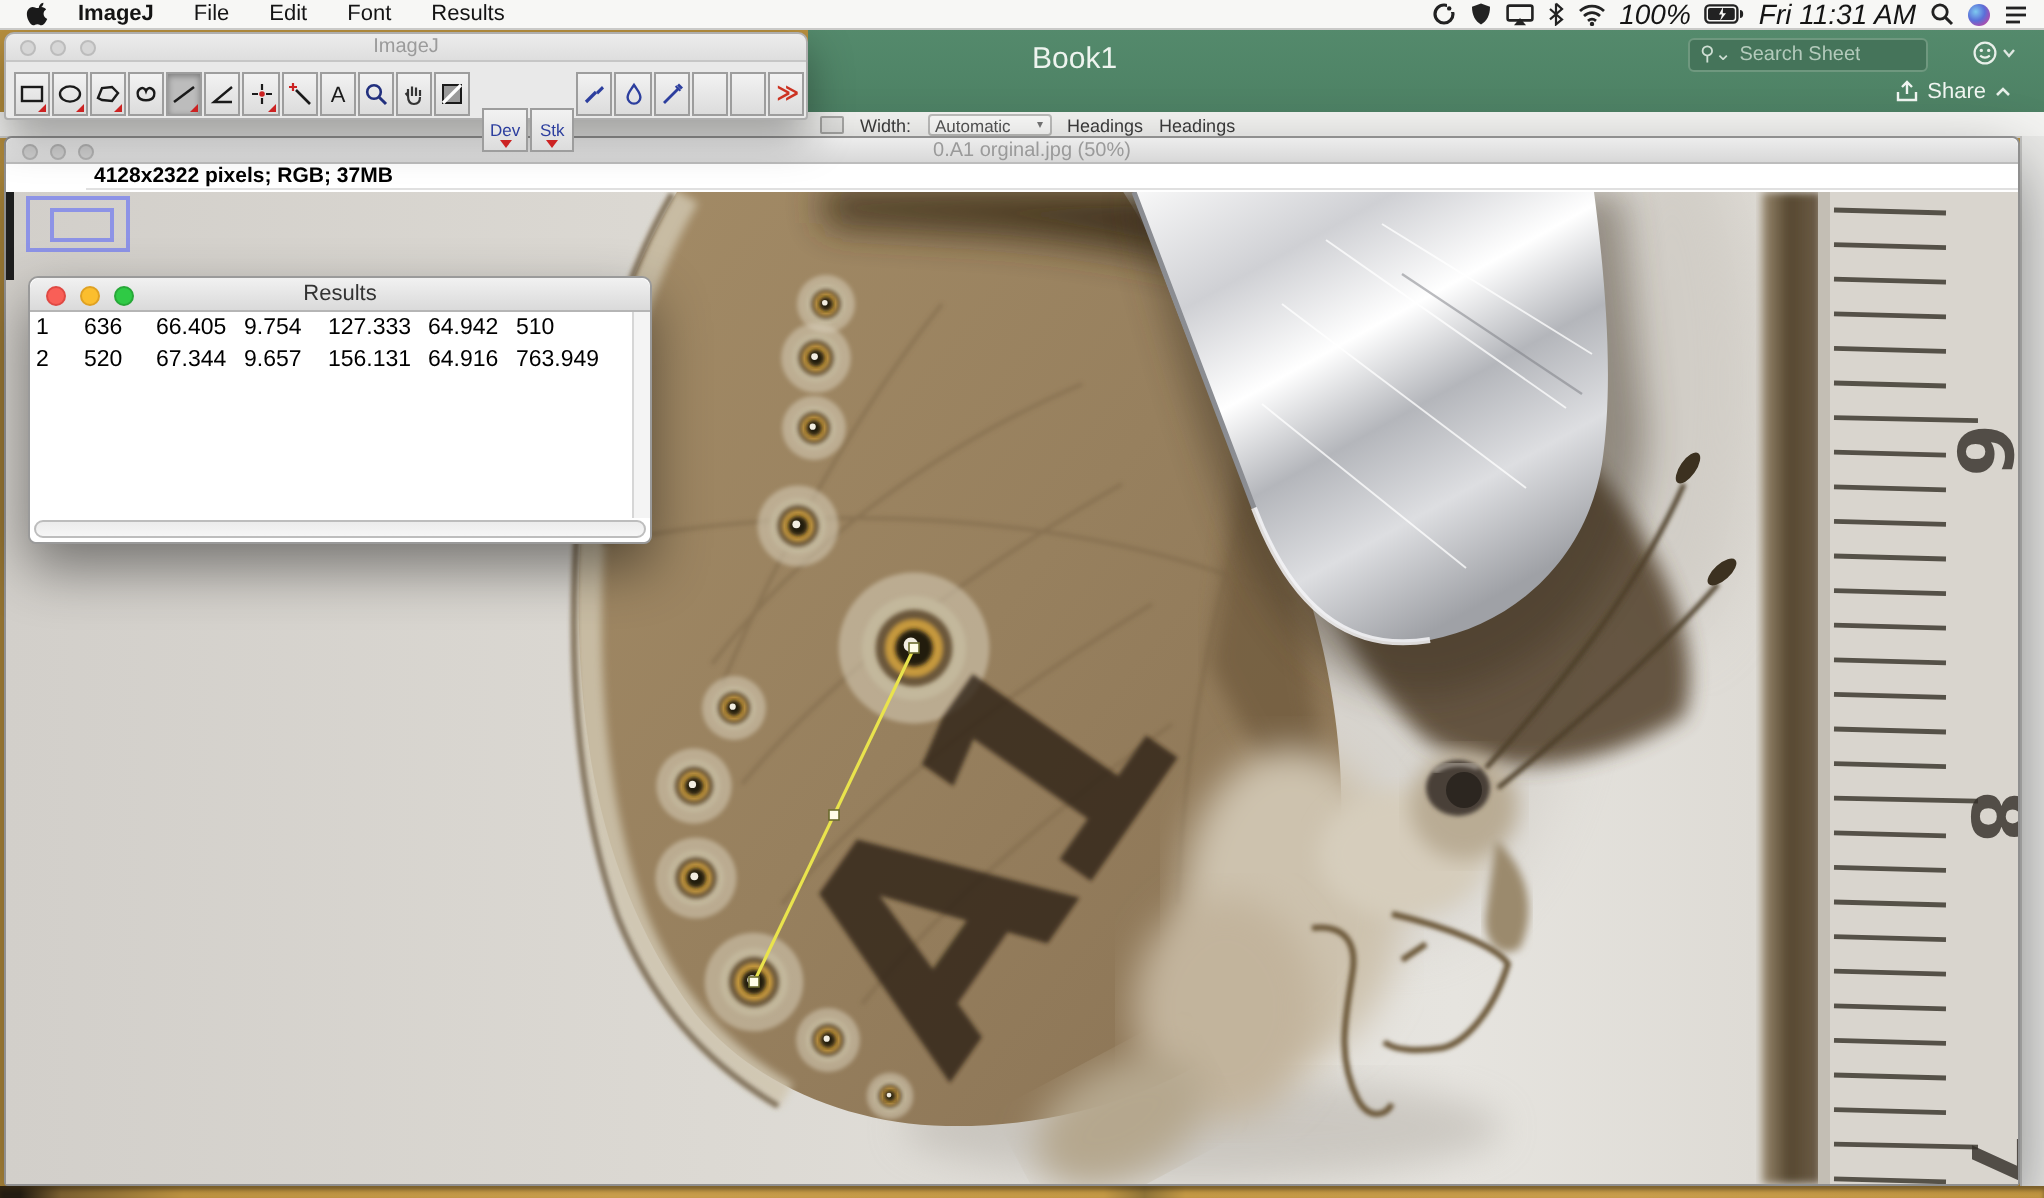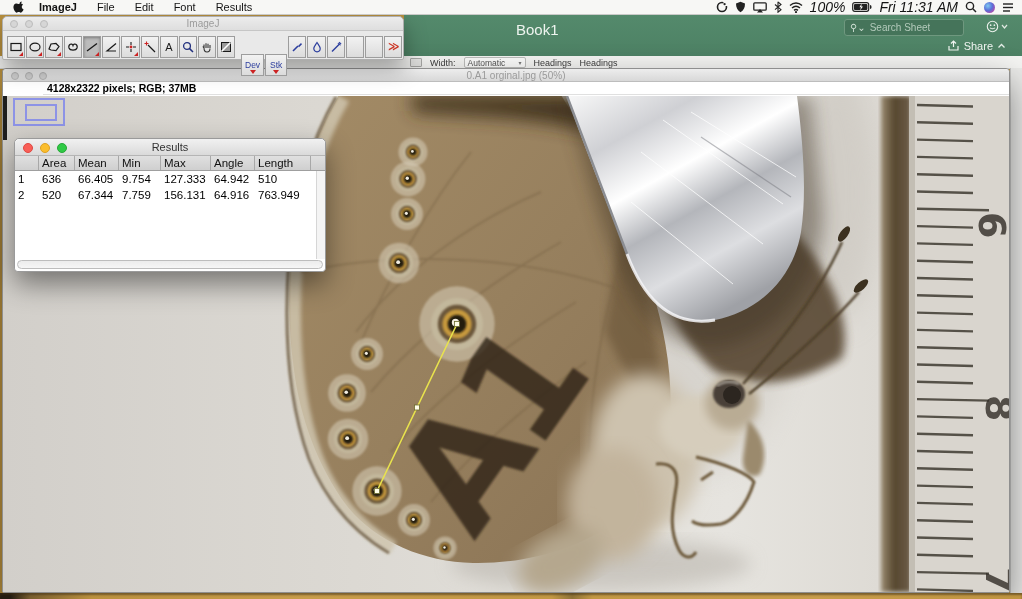--- a/index.html
+++ b/index.html
@@ -519,46 +519,36 @@
 
   <div class="results-window">
     <div class="rw-titlebar">
       <div class="rw-lights">
         <span class="rl red"></span>
         <span class="rl yellow"></span>
         <span class="rl green"></span>
       </div>
       <span class="rw-title">Results</span>
     </div>
-    <div class="rw-header">
-      <span class="hc c0"></span>
-      <span class="hc c1">Area</span>
-      <span class="hc c2">Mean</span>
-      <span class="hc c3">Min</span>
-      <span class="hc c4">Max</span>
-      <span class="hc c5">Angle</span>
-      <span class="hc c6">Length</span>
-      <span class="hc cfill"></span>
-    </div>
     <div class="rw-body">
       <div class="rw-rows">
         <div class="rrow">
           <span class="rc c0">1</span>
           <span class="rc c1">636</span>
           <span class="rc c2">66.405</span>
           <span class="rc c3">9.754</span>
           <span class="rc c4">127.333</span>
           <span class="rc c5">64.942</span>
           <span class="rc c6">510</span>
         </div>
         <div class="rrow">
           <span class="rc c0">2</span>
           <span class="rc c1">520</span>
           <span class="rc c2">67.344</span>
-          <span class="rc c3">7.759</span>
+          <span class="rc c3">9.657</span>
           <span class="rc c4">156.131</span>
           <span class="rc c5">64.916</span>
           <span class="rc c6">763.949</span>
         </div>
       </div>
       <div class="rw-vscroll"></div>
     </div>
     <div class="rw-hscroll">
         <div class="track"></div>
       </div>

